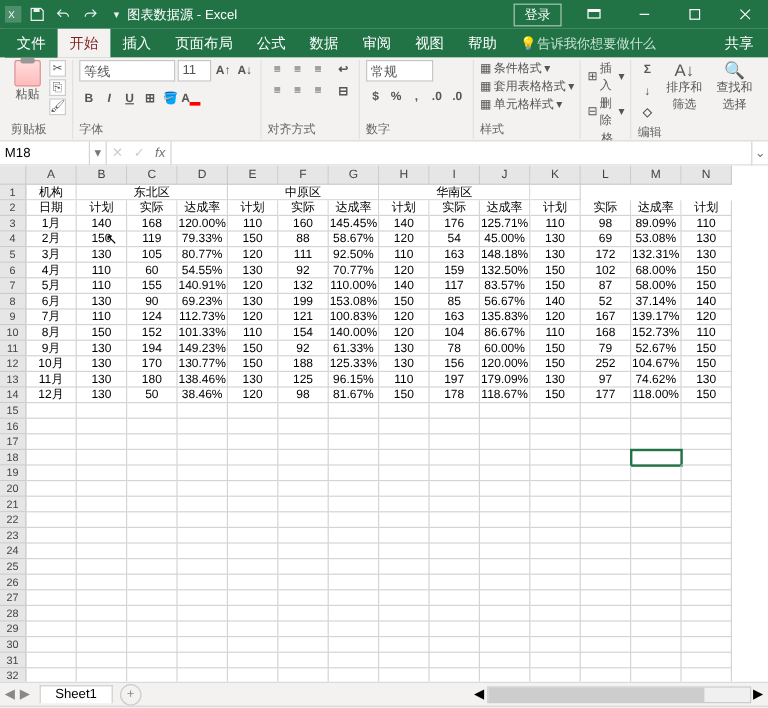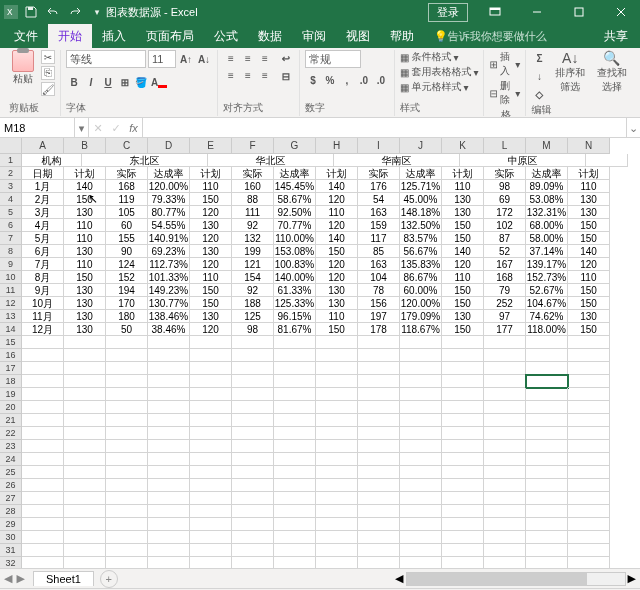--- a/index.html
+++ b/index.html
@@ -8,21 +8,21 @@
 .tb-left{display:flex;align-items:center;gap:4px}
 .tb-icon{width:14px;height:14px;fill:#fff}
 .qat-btn{width:18px;height:18px;display:flex;align-items:center;justify-content:center;opacity:.9}
 .tb-title{flex:1;text-align:left}
 .tb-right{display:flex;align-items:center;gap:12px}
 .login-btn{border:1px solid rgba(255,255,255,.6);padding:1px 8px;font-size:11px;color:#fff}
 .winbtn{width:30px;height:20px;display:flex;align-items:center;justify-content:center}
 .tabstrip{background:#217346;height:24px;display:flex;align-items:center;padding:0 4px;color:#fff;font-size:12px}
 .tab{padding:3px 10px;height:24px;display:flex;align-items:center}
 .tab.file{background:#217346}
-.tab.active{background:#f3f2f1;color:#6d28d9}
+.tab.active{background:#f3f2f1;color:#7f1d1d}
 .tab.tell{color:#c7e0d3;font-size:11px}
 .share{margin-left:auto;padding:3px 8px}
 .ribbon{background:#f3f2f1;height:70px;border-bottom:1px solid #d4d4d4;display:flex;padding:2px 4px 0;font-size:10px;color:#555;overflow:hidden}
 .group{border-right:1px solid #e1e1e1;padding:0 5px;display:flex;flex-direction:column;justify-content:space-between;height:66px}
 .group-ctl{display:flex;gap:4px;align-items:flex-start;flex:1}
 .group-label{text-align:left;color:#666;font-size:10px;padding:1px 0}
 .paste-big{display:flex;flex-direction:column;align-items:center;width:28px}
 .paste-ic{width:22px;height:22px;background:linear-gradient(#fdd,#fbb);border:1px solid #d88;border-radius:2px;position:relative}
 .paste-ic:before{content:"";position:absolute;top:-3px;left:4px;width:12px;height:5px;background:#999;border-radius:2px}
 .mini-col{display:flex;flex-direction:column;gap:2px}
@@ -297,25 +297,24 @@
       <div class="rh">26</div>
       <div class="rh">27</div>
       <div class="rh">28</div>
       <div class="rh">29</div>
       <div class="rh">30</div>
       <div class="rh">31</div>
       <div class="rh">32</div>
     </div>
   <div class="cells" id="cells">
       <div class="gridrow">
-        <div class="gc hdr merged" style="width: 60px;">机构</div>
+        <div class="gc hdr merged" style="width: 42px;">机构</div>
         <div class="gc hdr merged" style="width: 126px;">东北区</div>
-        <div class="gc hdr merged" style="width: 126px;">华北区</div>
+        <div class="gc hdr merged" style="width: 126px;">中原区</div>
         <div class="gc hdr merged" style="width: 126px;">华南区</div>
-        <div class="gc hdr merged" style="width: 126px;">中原区</div>
         <div class="gc hdr merged" style="width: 42px;"></div>
       </div>
       <div class="gridrow">
         <div class="gc hdr">日期</div>
         <div class="gc hdr">计划</div>
         <div class="gc hdr">实际</div>
         <div class="gc hdr">达成率</div>
         <div class="gc hdr">计划</div>
         <div class="gc hdr">实际</div>
         <div class="gc hdr">达成率</div>

